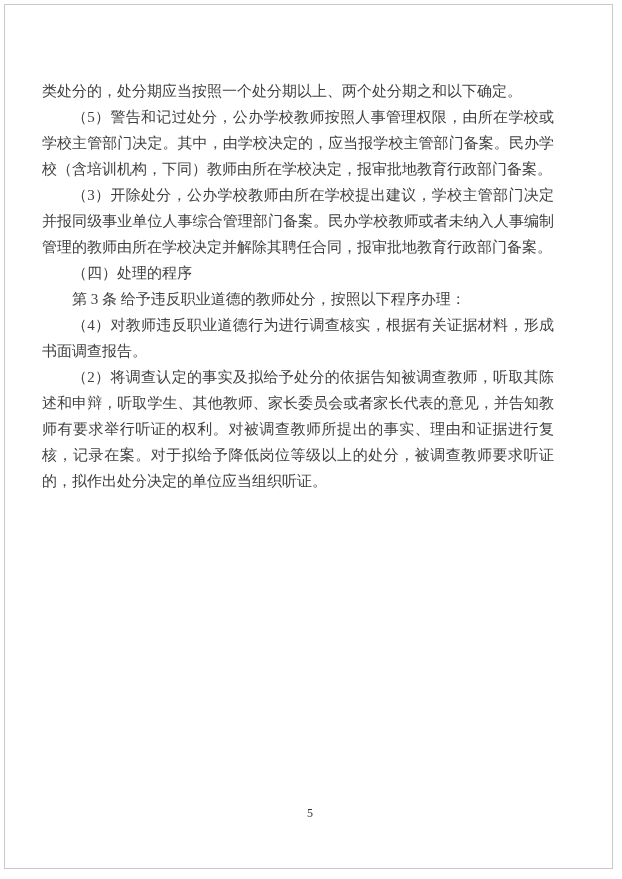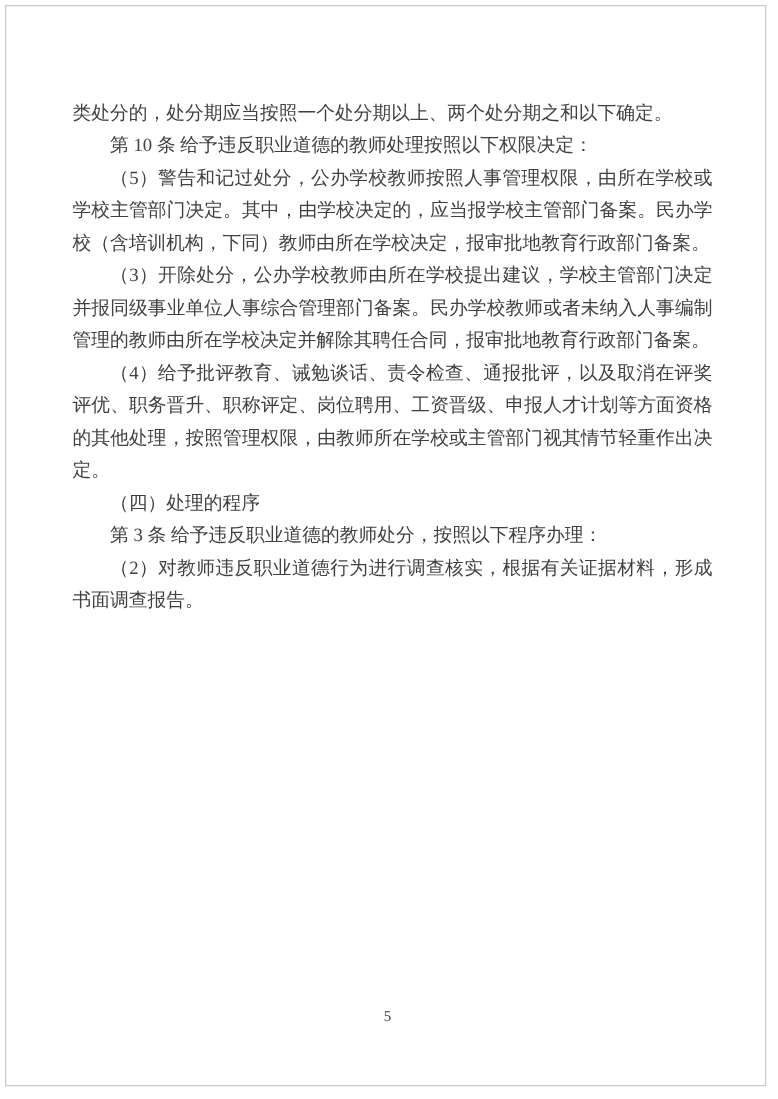--- a/index.html
+++ b/index.html
@@ -18,21 +18,21 @@
     position: absolute;
     left: 4px;
     top: 4px;
     width: 607px;
     height: 863px;
     border: 1px solid #c9c9c9;
     pointer-events: none;
   }
   .content {
     position: absolute;
-    left: 58px;
+    left: 42px;
     top: 78px;
     width: 512px;
     color: #404040;
     font-size: 15px;
     line-height: 26px;
     letter-spacing: 0;
   }
   .content p {
     margin: 0;
     padding: 0;
@@ -52,22 +52,21 @@
     color: #333333;
   }
 </style>
 </head>
 <body>
 
 <div class="page-border"></div>
 
 <div class="content" id="content">
     <p>类处分的，处分期应当按照一个处分期以上、两个处分期之和以下确定。</p>
-    <p class="indent">第 10 条 给予违反职业道德的教师处理按照以下权限决定：</p>
     <p class="indent">（5）警告和记过处分，公办学校教师按照人事管理权限，由所在学校或学校主管部门决定。其中，由学校决定的，应当报学校主管部门备案。民办学校（含培训机构，下同）教师由所在学校决定，报审批地教育行政部门备案。</p>
     <p class="indent">（3）开除处分，公办学校教师由所在学校提出建议，学校主管部门决定并报同级事业单位人事综合管理部门备案。民办学校教师或者未纳入人事编制管理的教师由所在学校决定并解除其聘任合同，报审批地教育行政部门备案。</p>
-    <p class="indent">（4）给予批评教育、诫勉谈话、责令检查、通报批评，以及取消在评奖评优、职务晋升、职称评定、岗位聘用、工资晋级、申报人才计划等方面资格的其他处理，按照管理权限，由教师所在学校或主管部门视其情节轻重作出决定。</p>
     <p class="indent">（四）处理的程序</p>
     <p class="indent">第 3 条 给予违反职业道德的教师处分，按照以下程序办理：</p>
-    <p class="indent">（2）对教师违反职业道德行为进行调查核实，根据有关证据材料，形成书面调查报告。</p>
+    <p class="indent">（4）对教师违反职业道德行为进行调查核实，根据有关证据材料，形成书面调查报告。</p>
+    <p class="indent">（2）将调查认定的事实及拟给予处分的依据告知被调查教师，听取其陈述和申辩，听取学生、其他教师、家长委员会或者家长代表的意见，并告知教师有要求举行听证的权利。对被调查教师所提出的事实、理由和证据进行复核，记录在案。对于拟给予降低岗位等级以上的处分，被调查教师要求听证的，拟作出处分决定的单位应当组织听证。</p>
   </div>
 
 <div class="footer">5</div>
 
 </body></html>

